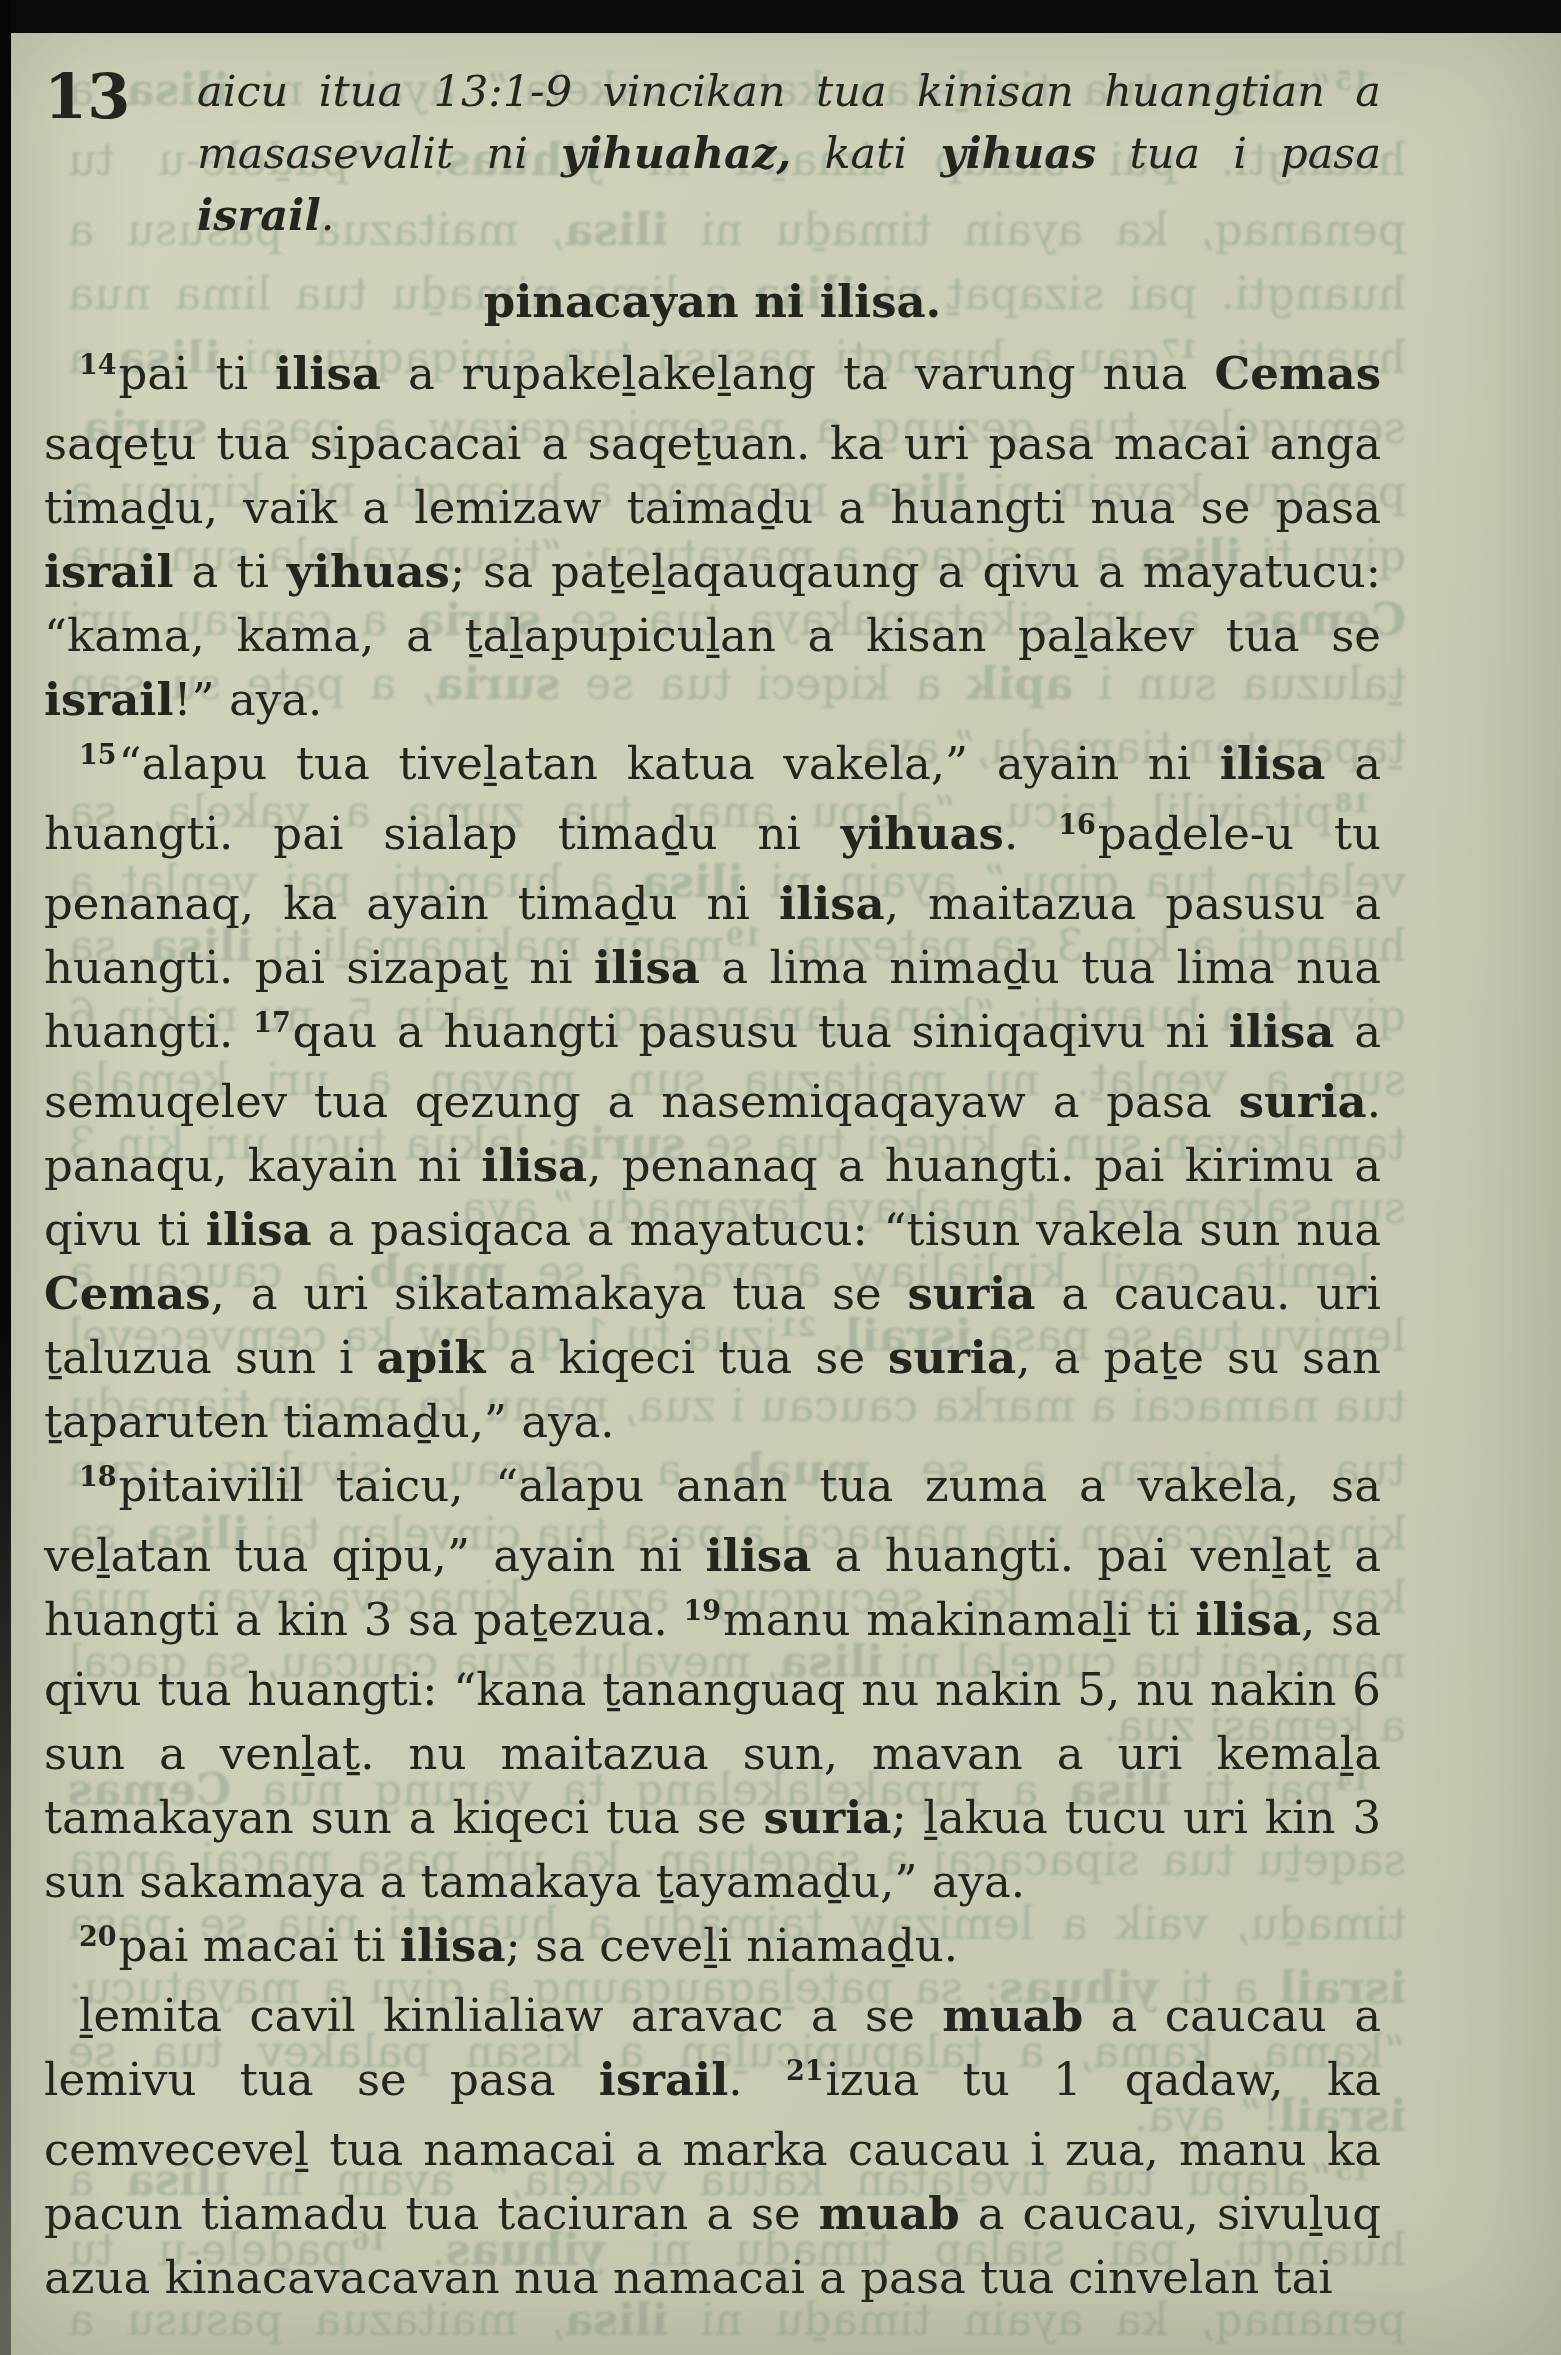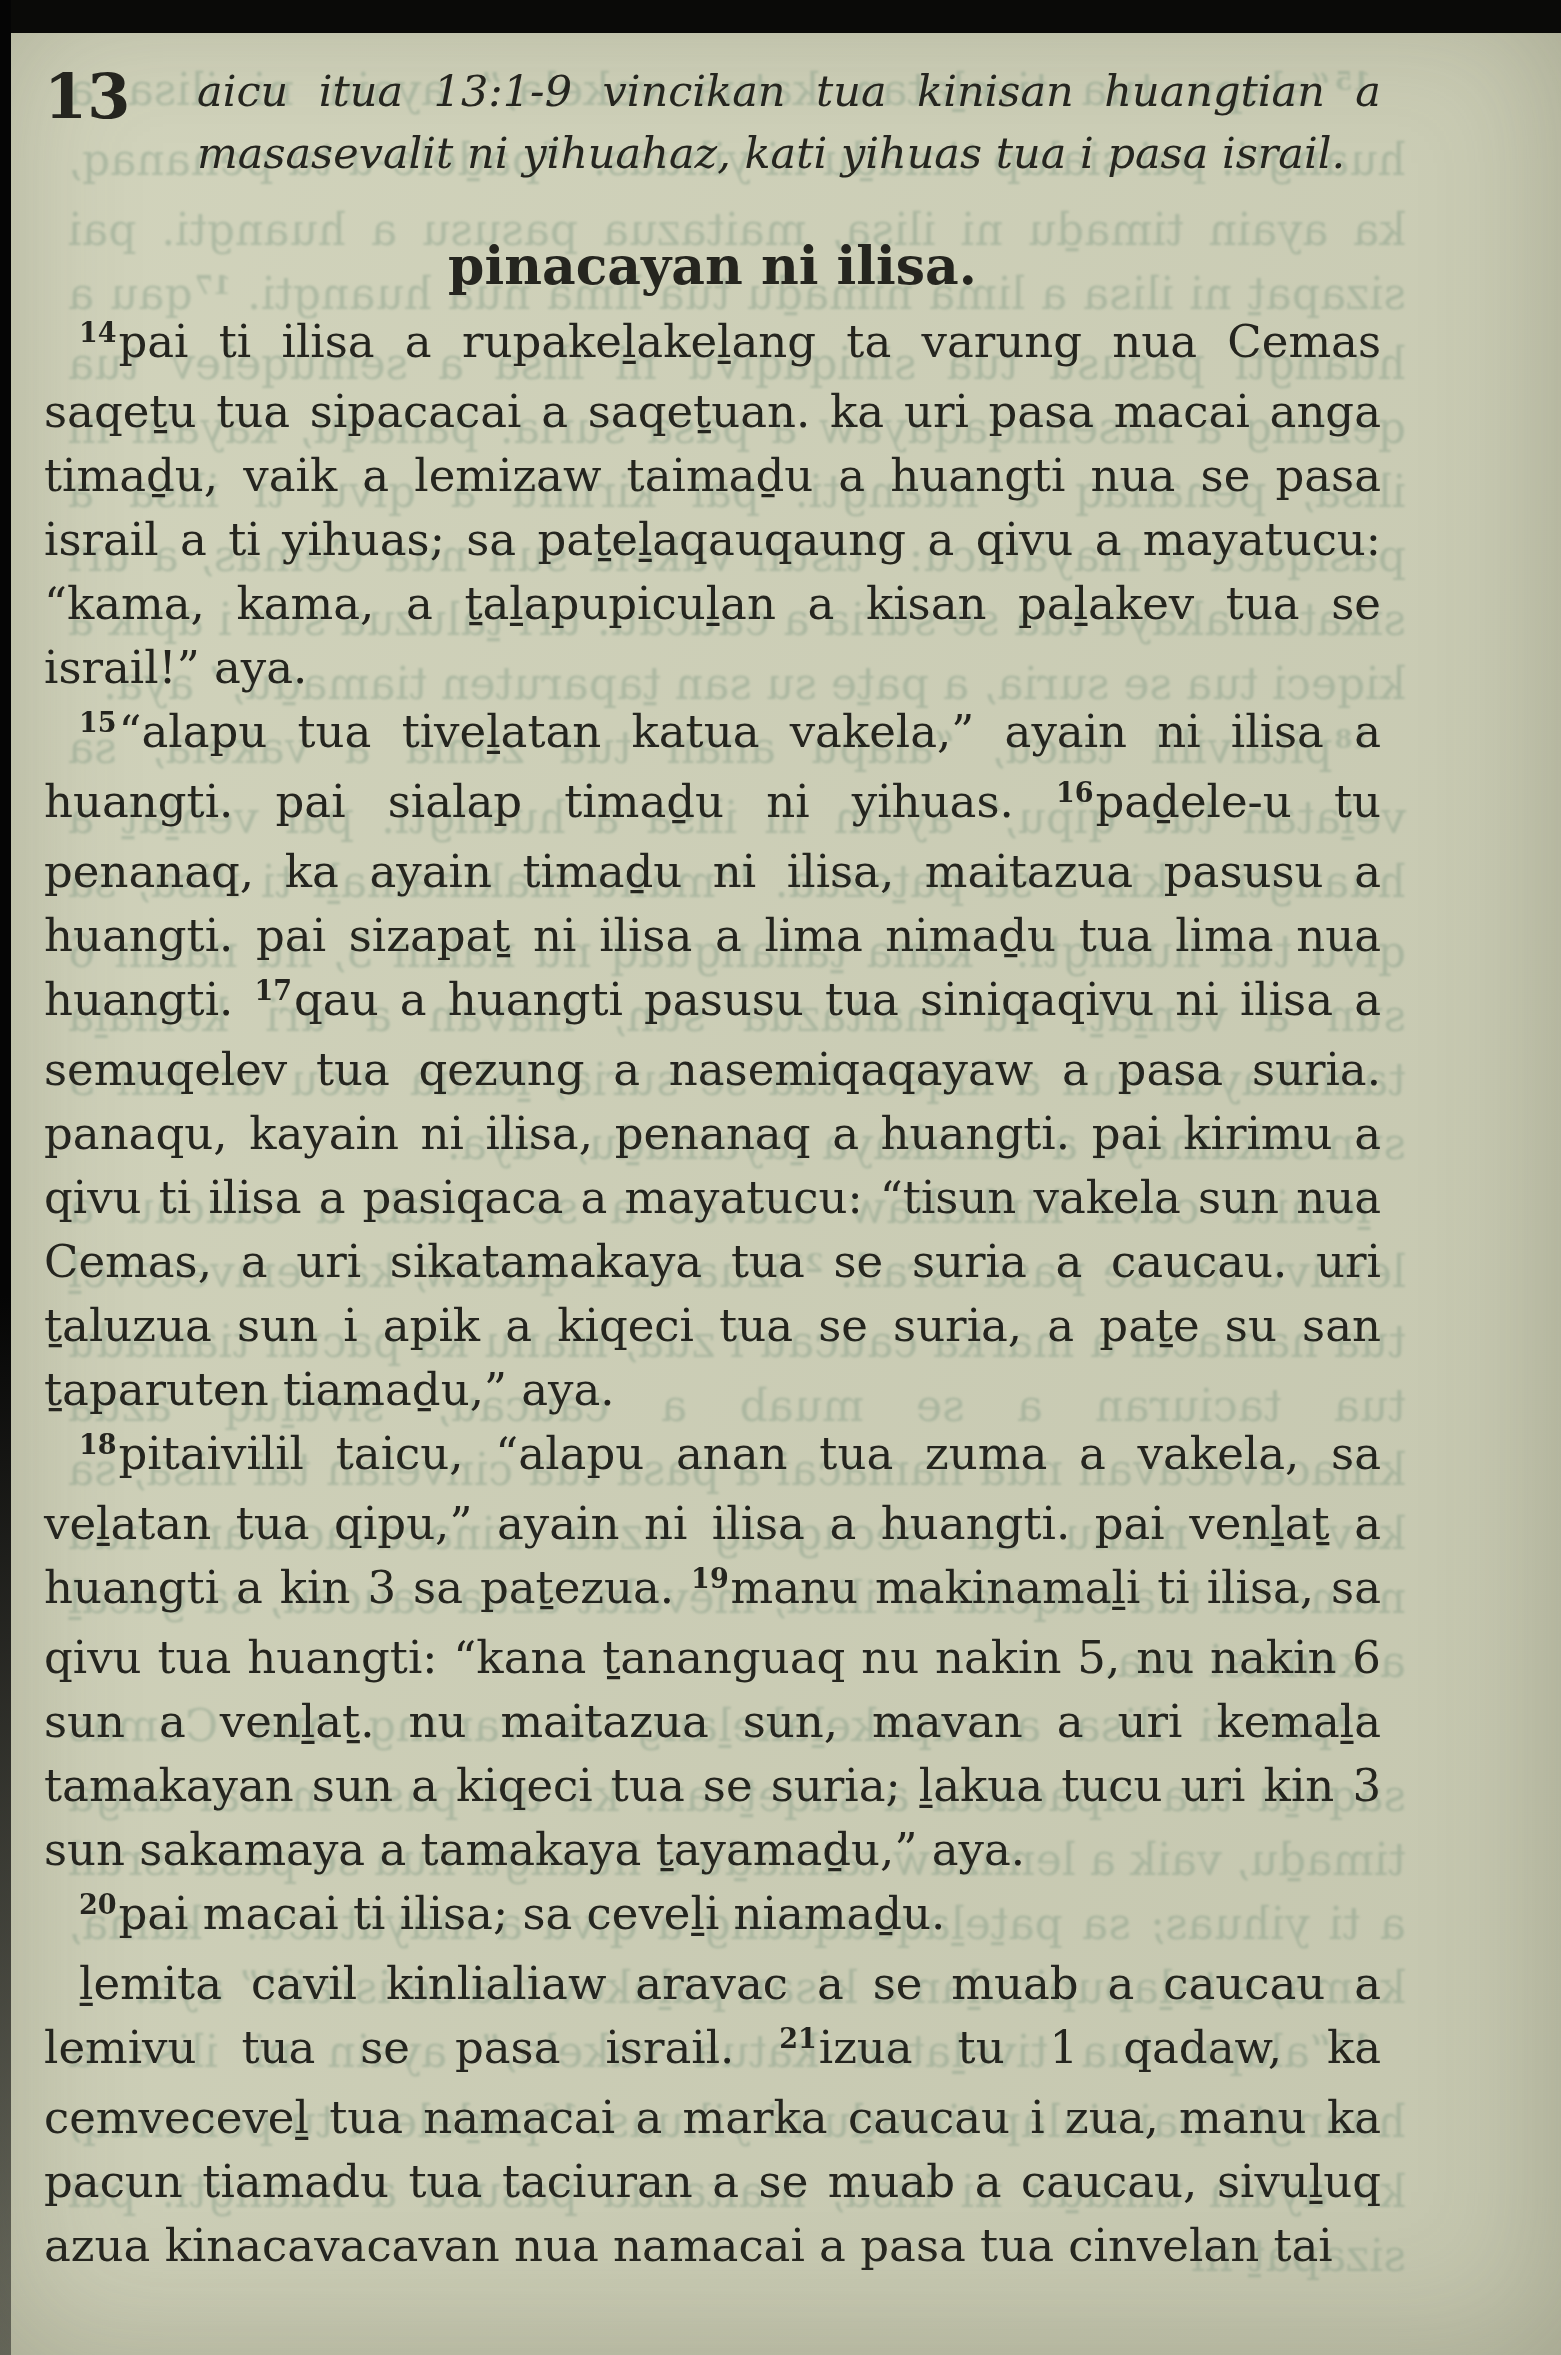--- a/index.html
+++ b/index.html
@@ -35,23 +35,23 @@
   .content{
     position:absolute;top:33px;left:44px;right:180px;bottom:0;
     z-index:3;
   }
   .running-header{position:relative;height:62px;margin-top:39px;font-weight:bold;font-size:43px;}
   .running-header .title{position:absolute;left:0;right:184px;text-align:center;letter-spacing:1px;}
   .running-header .pagenum{position:absolute;right:0;top:0;}
   .chapter-intro{position:relative;margin-top:27px;padding-left:153px;min-height:146px;}
   .chapnum{position:absolute;left:0;top:5.8px;font-size:62px;line-height:1;font-weight:bold;}
   .intro{margin:0;font-size:43px;line-height:62px;text-align:justify;}
-  .section-heading{margin:29px 0 13.6px 0;text-align:center;font-size:52px;font-weight:bold;}
+  .section-heading{margin:29px 0 13.6px 0;text-align:center;font-size:45px;font-weight:bold;}
   .para{margin:0;font-size:45px;line-height:64px;text-align:justify;text-indent:35px;}
-  .b{font-weight:normal;}
+  .b{font-weight:bold;}
   .i{font-style:italic;}
   .sup{font-size:0.60em;position:relative;top:-0.55em;font-weight:bold;padding-right:1.9px;margin-top:32px;}
 </style>
 </head>
 <body>
 
 <div class="page">
 
   <div class="scan-bar-top"></div>
   <div class="scan-bar-left"></div>

